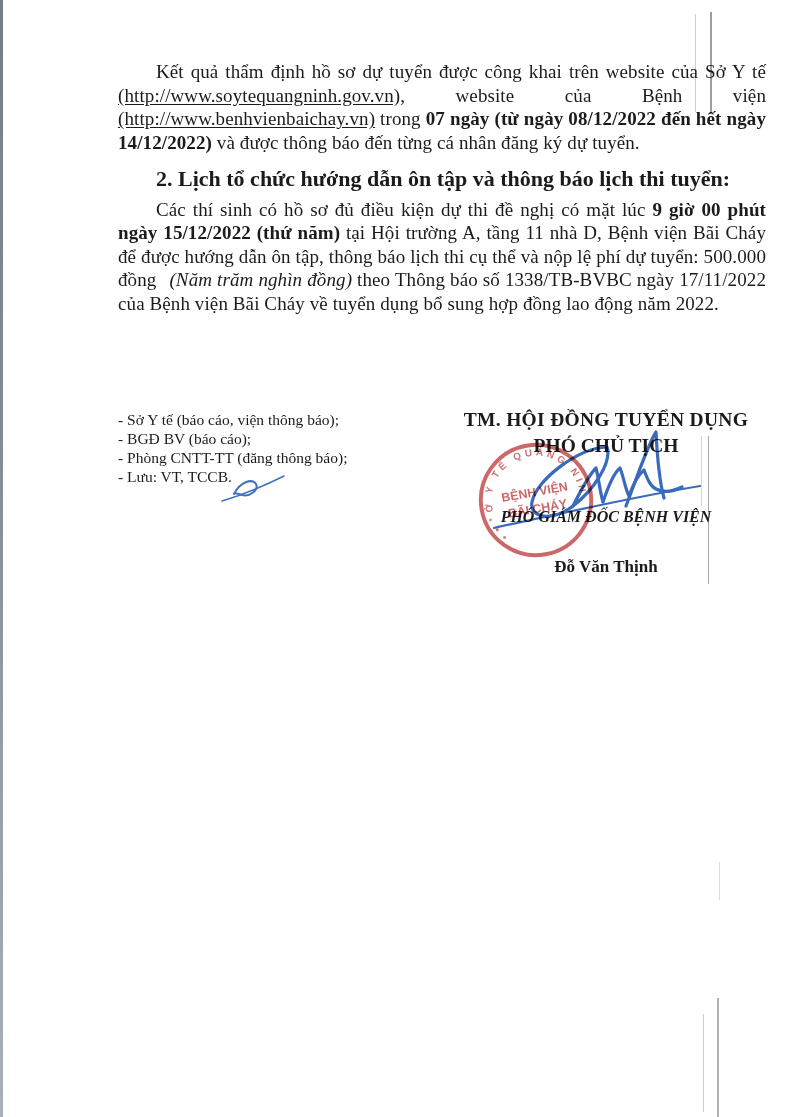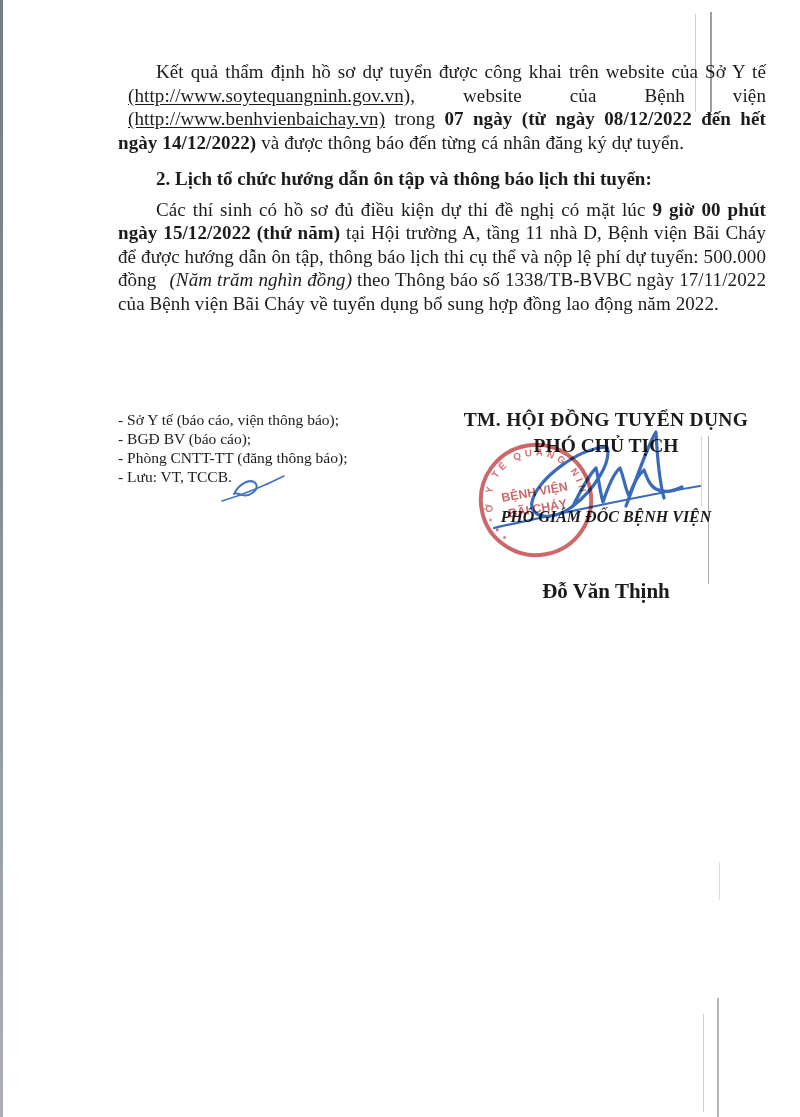--- a/index.html
+++ b/index.html
@@ -34,27 +34,27 @@
     text-align:justify;
     text-indent:38px;
     font-size:19px;
     line-height:23.5px;
     letter-spacing:0.1px;
   }
   .para + .para{margin-top:8px;}
   .section-heading{
     margin:13px 0 7px 0;
     text-indent:38px;
-    font-size:19px;
+    font-size:22px;
     line-height:23.5px;
     font-weight:bold;
   }
   .bold{font-weight:bold;}
   .italic{font-style:italic;margin-left:8px;}
-  .url{text-decoration:underline;text-underline-offset:2px;margin-left:10px;}
+  .url{text-decoration:underline;text-underline-offset:2px;}
 
   
   .recipients{
     position:absolute;left:118px;top:410px;width:330px;
   }
   .recipients-label{
     font-size:17px;font-weight:bold;font-style:italic;margin:0 0 4px 0;
   }
   .recipient-item{
     font-size:15.5px;line-height:19px;
@@ -62,21 +62,21 @@
 
   
   .sig-line{
     position:absolute;left:440px;width:332px;
     text-align:center;font-weight:bold;color:var(--text,#1b1b1b);
     white-space:nowrap;
   }
   .sig-line1{top:409px;font-size:19.5px;letter-spacing:0.3px;}
   .sig-line2{top:435px;font-size:19.5px;}
   .sig-title{top:508px;font-size:16px;font-style:italic;}
-  .sig-name{top:579px;font-size:21px;}
+  .sig-name{top:557px;font-size:17px;}
 
   .seal-svg{
     position:absolute;left:472px;top:436px;width:128px;height:128px;
     mix-blend-mode:multiply;opacity:0.88;filter:blur(0.3px);
   }
   .signature-svg{
     position:absolute;left:478px;top:418px;width:232px;height:122px;
     mix-blend-mode:multiply;
   }
   .initial-svg{

